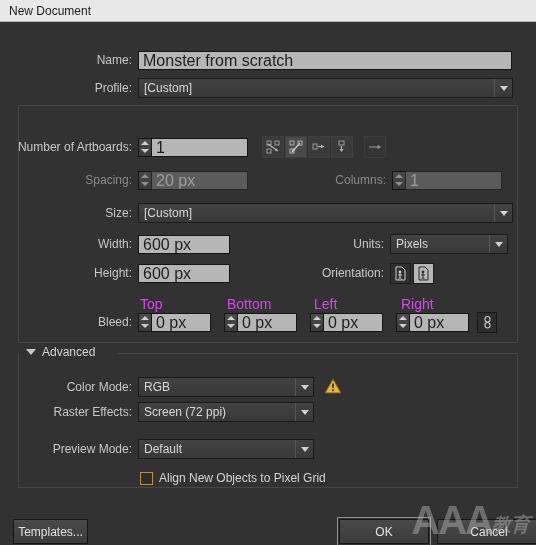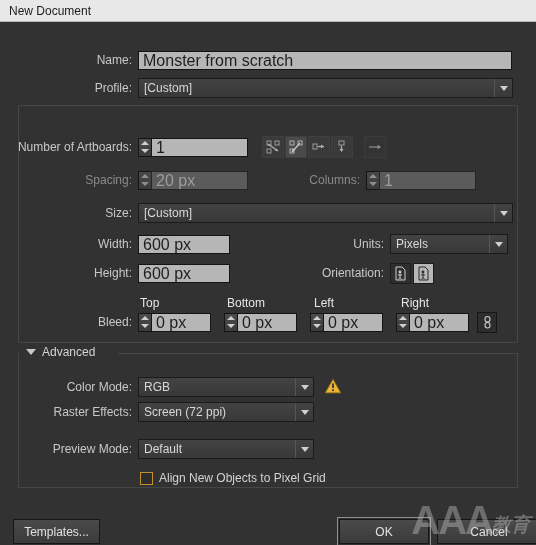--- a/index.html
+++ b/index.html
@@ -106,21 +106,21 @@
     position:absolute; left:18px; right:18px; top:331px; height:135px;
     border:1px solid #464646; border-top:none; pointer-events:none;
   }
 
   .checkbox{
     width:13px;height:13px;border:1px solid #c68f2e;background:#2d2d2d;
     flex:none; margin-right:6px;
   }
 
   
-  .bleedlabel{ position:absolute; top:274px; color:#e5e5e5; font-size:12px; }
+  .bleedlabel{ position:absolute; top:274px; color:#d946ef; font-size:14px; }
 
   
   .btn{
     border:1px solid #161616; color:#e2e2e2; font-size:12px;
     background:linear-gradient(#4a4a4a,#3b3b3b);
     display:flex; align-items:center; justify-content:center;
     height:25px;
   }
   .btn.default{ outline:1px solid #8f8f8f; outline-offset:1px; }
 
@@ -214,21 +214,21 @@
 
   <div class="row" style="position:absolute; left:0; top:145px;">
     <div class="label lw dim">Spacing:</div>
     <div class="spingrp">
       <div class="spin disabled">
         <i class="sp-up"></i>
           <i class="sp-dn"></i>
       </div>
       <div class="input disabled" style="width:97px;">20 px</div>
     </div>
-    <div class="label dim" style="width:118px;">Columns:</div>
+    <div class="label dim" style="width:144px;">Columns:</div>
     <div class="spingrp">
       <div class="spin disabled">
         <i class="sp-up"></i>
           <i class="sp-dn"></i>
       </div>
       <div class="input disabled" style="width:97px;">1</div>
     </div>
   </div>
 
   <div class="row" style="position:absolute; left:0; top:178px;">
@@ -362,21 +362,21 @@
           <i class="caret"></i>
         </span>
     </div>
   </div>
 
   <div class="row" style="position:absolute; left:140px; top:443px;">
     <div class="checkbox"></div>
     <span>Align New Objects to Pixel Grid</span>
   </div>
 
-  <div class="btn" style="position:absolute; left:13px; top:497px; width:87px;">Templates...</div>
+  <div class="btn" style="position:absolute; left:13px; top:497px; width:75px;">Templates...</div>
 
   <div class="btn default" style="position:absolute; left:339px; top:497px; width:90px;">OK</div>
 
   <div class="btn" style="position:absolute; left:437px; top:497px; width:104px;">Cancel</div>
 
   <div class="watermark">
     <span>AAA</span>
     <span class="cn">教育</span>
   </div>
 

